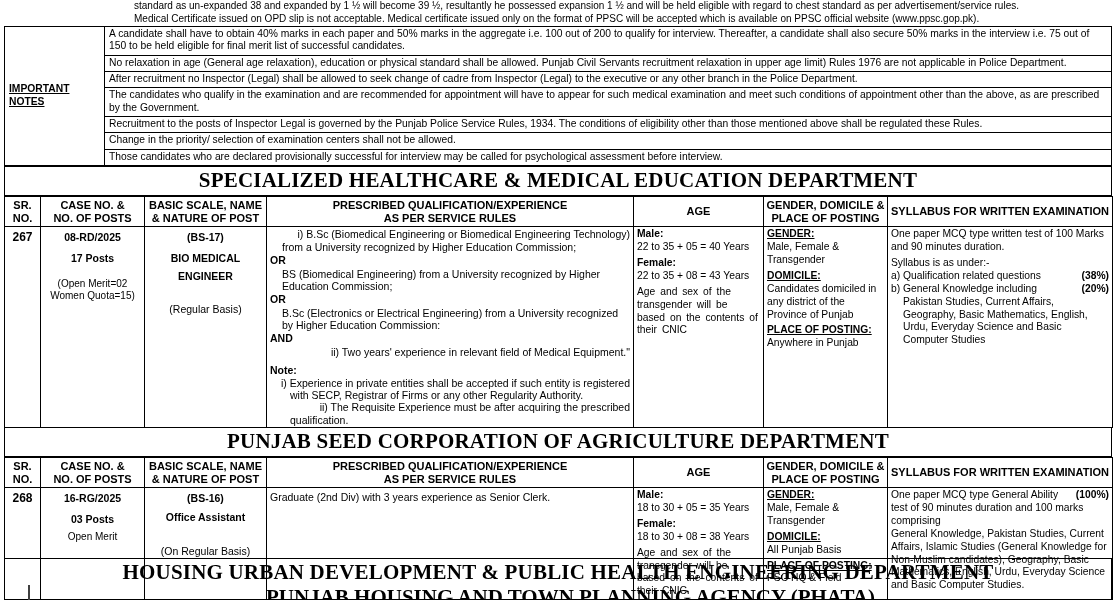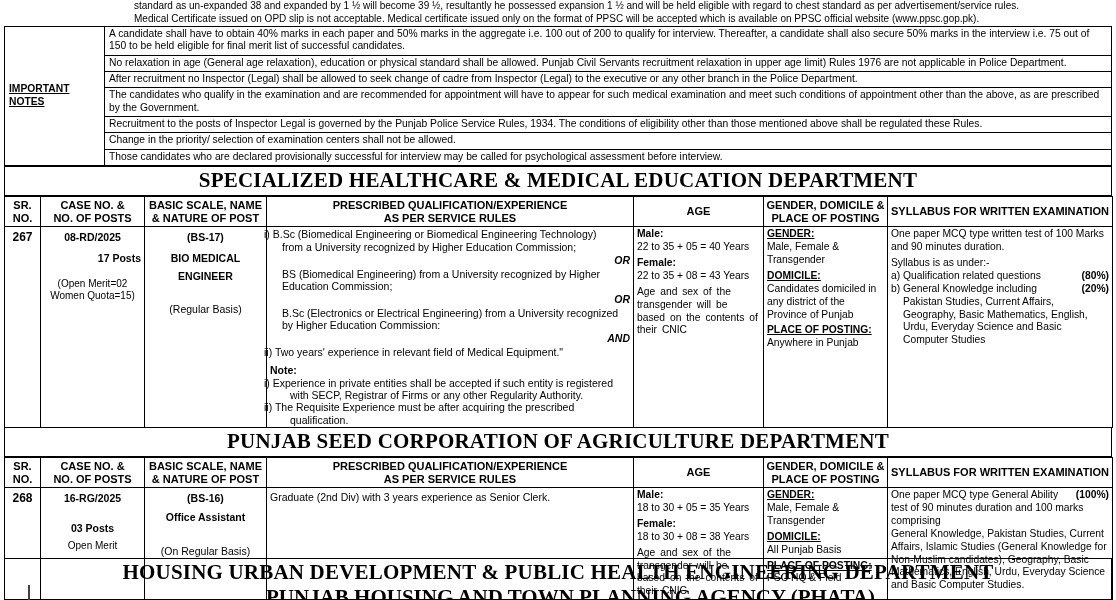--- a/index.html
+++ b/index.html
@@ -76,24 +76,24 @@
   .c-scale { width: 122px; }
   .c-qual { width: 367px; }
   .c-age { width: 130px; }
   .c-gender { width: 124px; }
   .c-syll { width: 225px; }
 
   .cell-center { text-align: center; }
   .small { font-size: 10px; }
   .b { font-weight: bold; }
   .u { text-decoration: underline; }
-  .or { text-align: right; font-weight: bold; padding: 1px 0; font-style: italic; }
+  .or { text-align: left; font-weight: bold; padding: 1px 0; }
   .indent { padding-left: 12px; display: block; }
   .indent2 { padding-left: 20px; display: block; }
-  .hang { padding-left: 8px; text-indent: -14px; display: block; }
+  .hang { padding-left: 8px; text-indent: -14px; display: block; text-align: right; }
 
   .age-cell { font-size: 10.3px; line-height: 1.25; }
   .sep { height: 3px; }
   .pct { float: right; font-weight: bold; }
   .clearfix::after { content: ""; display: block; clear: both; }
 
   .sr-num { font-weight: bold; font-size: 12px; text-align: center; padding-top: 3px; }
 
   .cut-bottom {
     position: absolute;
@@ -166,21 +166,21 @@
         <div>PLACE OF POSTING</div>
       </td>
       <td class="c-syll">SYLLABUS FOR WRITTEN EXAMINATION</td>
     </tr>
     <tr>
 
       <td class="sr-num">267</td>
 
       <td class="cell-center">
         <div class="b" style="padding-top:3px;">08-RD/2025</div>
-        <div class="b" style="padding-top:8px;text-align:right;">17 Posts</div>
+        <div class="b" style="padding-top:8px;">17 Posts</div>
         <div class="small" style="padding-top:14px;">(Open Merit=02</div>
         <div class="small">Women Quota=15)</div>
       </td>
 
       <td class="cell-center">
         <div class="b" style="padding-top:3px;">(BS-17)</div>
         <div class="b" style="padding-top:8px;">BIO MEDICAL</div>
         <div class="b" style="padding-top:6px;">ENGINEER</div>
         <div style="padding-top:20px;">(Regular Basis)</div>
       </td>
@@ -223,21 +223,21 @@
         <div class="b u">PLACE OF POSTING:</div>
         <div>Anywhere in Punjab</div>
       </td>
 
       <td class="age-cell">
         <div>One paper MCQ type written test of 100 Marks and 90 minutes duration.</div>
         <div class="sep"></div>
         <div>Syllabus is as under:-</div>
         <div class="clearfix">
           <span style="float:left;width:12px;">a)</span>
-          <span class="pct">(80%)</span>
+          <span class="pct">(38%)</span>
           <span>Qualification related questions</span>
         </div>
         <div class="clearfix">
           <span style="float:left;width:12px;">b)</span>
           <span class="pct">(20%)</span>
           <span>General Knowledge including</span>
         </div>
         <div style="padding-left:12px;">Pakistan Studies, Current Affairs, Geography, Basic Mathematics, English, Urdu, Everyday Science and Basic Computer Studies</div>
       </td>
     </tr>
@@ -269,21 +269,21 @@
       <td class="c-gender">
         <div>GENDER, DOMICILE &amp;</div>
         <div>PLACE OF POSTING</div>
       </td>
       <td class="c-syll">SYLLABUS FOR WRITTEN EXAMINATION</td>
     </tr>
     <tr>
       <td class="sr-num">268</td>
       <td class="cell-center">
         <div class="b" style="padding-top:3px;">16-RG/2025</div>
-        <div class="b" style="padding-top:8px;margin-top:9px;">03 Posts</div>
+        <div class="b" style="padding-top:8px;">03 Posts</div>
         <div class="small" style="padding-top:6px;">Open Merit</div>
       </td>
       <td class="cell-center">
         <div class="b" style="padding-top:3px;">(BS-16)</div>
         <div class="b" style="padding-top:6px;">Office Assistant</div>
         <div style="padding-top:22px;">(On Regular Basis)</div>
       </td>
       <td>
         <div style="padding-top:2px;">Graduate (2nd Div) with 3 years experience as Senior Clerk.</div>
       </td>

